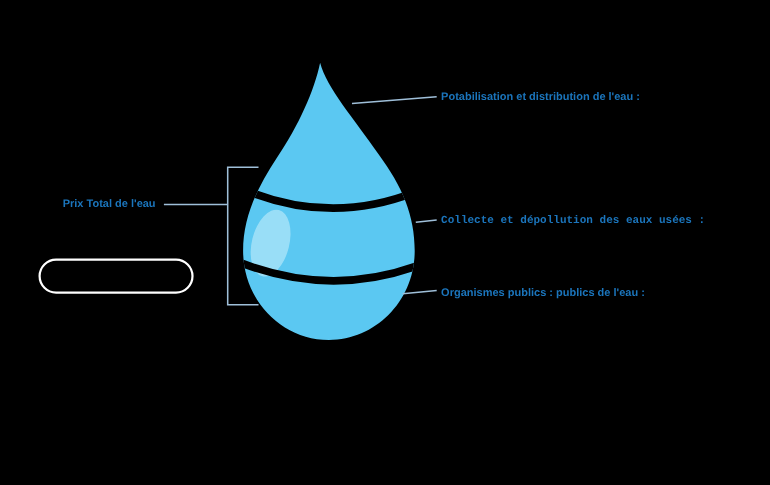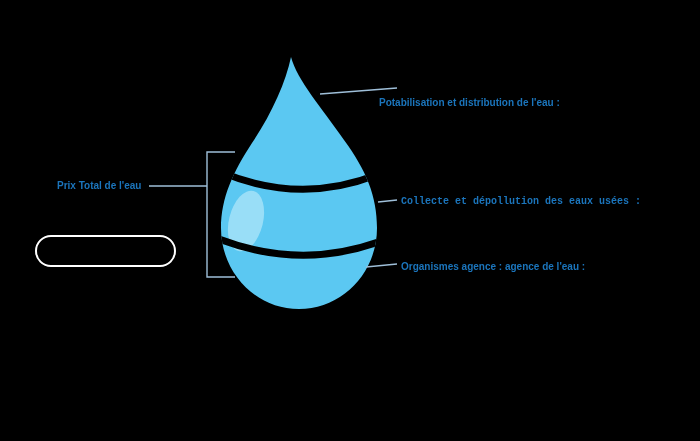--- a/index.html
+++ b/index.html
@@ -33,21 +33,21 @@
   .bracket{stroke:var(--connector);stroke-width:1.4;fill:none;}
   .empty-box{stroke:var(--box-border);stroke-width:2;fill:none;}
   .label{
     position:absolute;
     color:var(--text);
     font-weight:bold;
     font-size:10px;
     line-height:12px;
     white-space:nowrap;
   }
-  .label-right-1{left:379px;top:83px;margin-top:14px;}
+  .label-right-1{left:401px;top:83px;}
   .label-right-2{left:401px;top:196px;font-family:Liberation Mono, monospace;}
   .label-right-3{left:401px;top:261px;}
   .label-left{left:57px;top:180px;}
 </style>
 </head>
 <body>
 
 <div class="stage">
 
   <svg class="diagram" viewBox="0 0 700 441">
@@ -87,15 +87,15 @@
 
     <rect class="empty-box" x="36" y="236" width="139" height="30" rx="15" ry="15"></rect>
   </svg>
 
   <div class="label label-left">Prix Total de l'eau</div>
 
   <div class="label label-right-1">Potabilisation et distribution de l'eau :</div>
 
   <div class="label label-right-2">Collecte et dépollution des eaux usées :</div>
 
-  <div class="label label-right-3">Organismes agence : agence de l'eau :</div>
+  <div class="label label-right-3">Organismes publics : publics de l'eau :</div>
 
 </div>
 
 </body></html>

